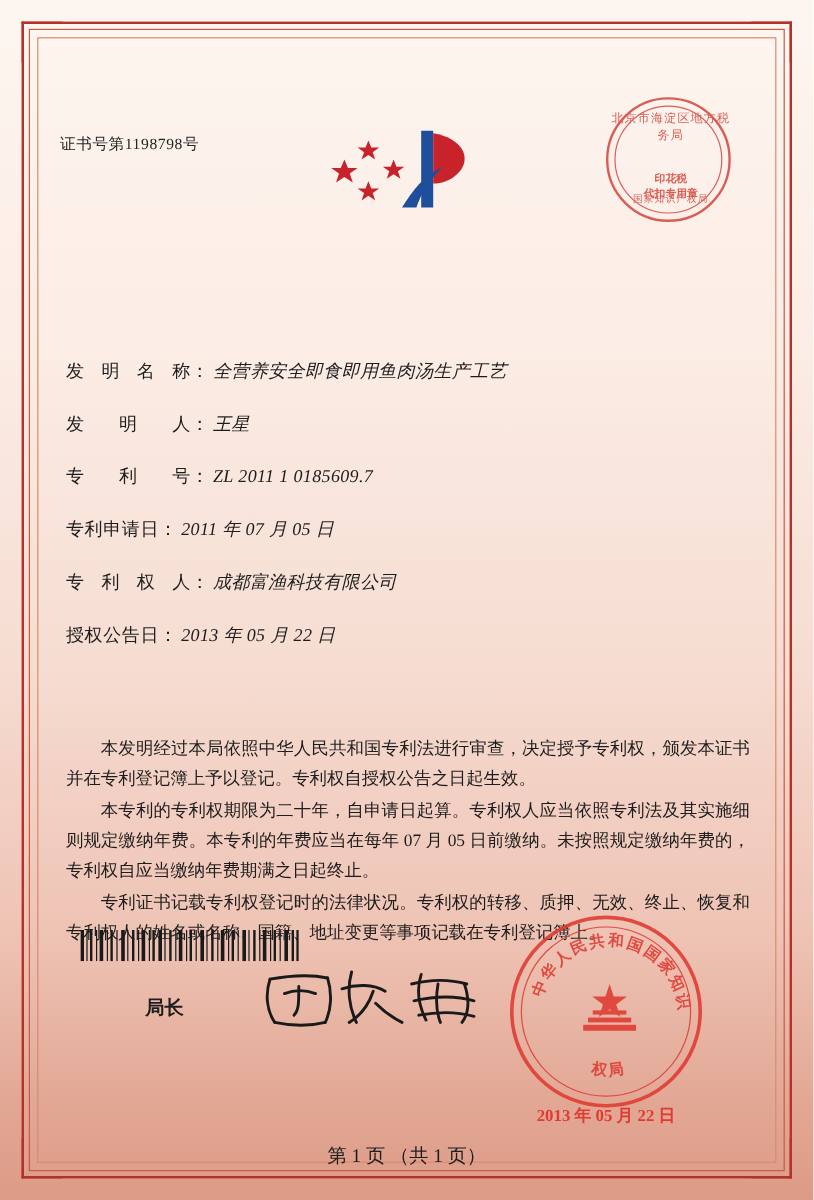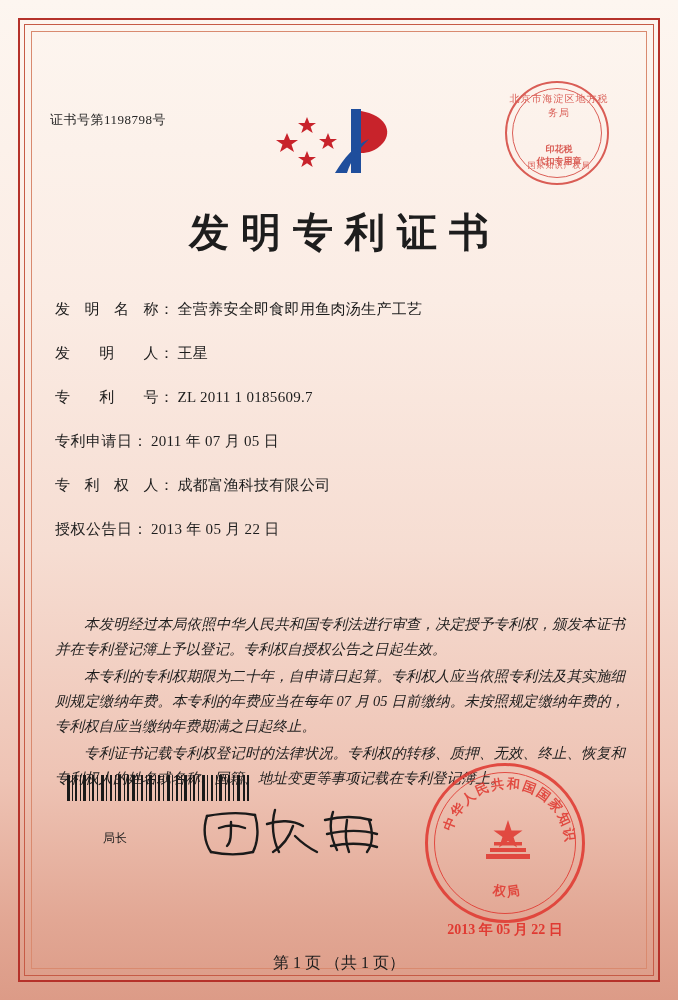--- a/index.html
+++ b/index.html
@@ -167,54 +167,55 @@
   }
   .field-label.spread {
     display: inline-block;
     width: 104px;
     text-align: justify;
     text-align-last: justify;
   }
   .field-value {
     margin-left: 3px;
     letter-spacing: 0.3px;
+    font-style: italic;
   }
 
   .paragraphs {
     position: absolute;
     left: 10px;
     top: 567px;
     width: 570px;
     font-size: 14.5px;
     line-height: 25px;
     color: #1d1d1d;
   }
   .paragraphs p {
     margin: 0 0 2px 0;
     text-indent: 29px;
     text-align: justify;
-    font-style: italic;
   }
 
   
   .barcode {
     position: absolute;
     left: 22px;
     top: 730px;
     width: 182px;
     height: 26px;
   }
 
   
   .sig-row {
     position: absolute;
-    left: 58px;
+    left: 76px;
     top: 785px;
-    font-size: 12px;
+    font-size: 16px;
     color: #1d1d1d;
+    font-weight: bold;
   }
   .signature {
     position: absolute;
     left: 94px;
     top: -28px;
     width: 210px;
     height: 58px;
   }
 
   
@@ -314,21 +315,20 @@
       </svg>
     </div>
 
     <div class="stamp-top">
       <div class="ring2"></div>
       <div class="st-arc">北京市海淀区地方税务局</div>
       <div class="st-mid">印花税<br>代扣专用章</div>
       <div class="st-bot">国家知识产权局</div>
     </div>
 
-    <div class="title">发明专利证书</div>
 
     <div class="fields">
       <div class="field-row">
         <span class="field-label spread">发明名称</span>
         <span class="field-label">：</span>
         <span class="field-value">全营养安全即食即用鱼肉汤生产工艺</span>
       </div>
       <div class="field-row">
         <span class="field-label spread">发明人</span>
         <span class="field-label">：</span>

